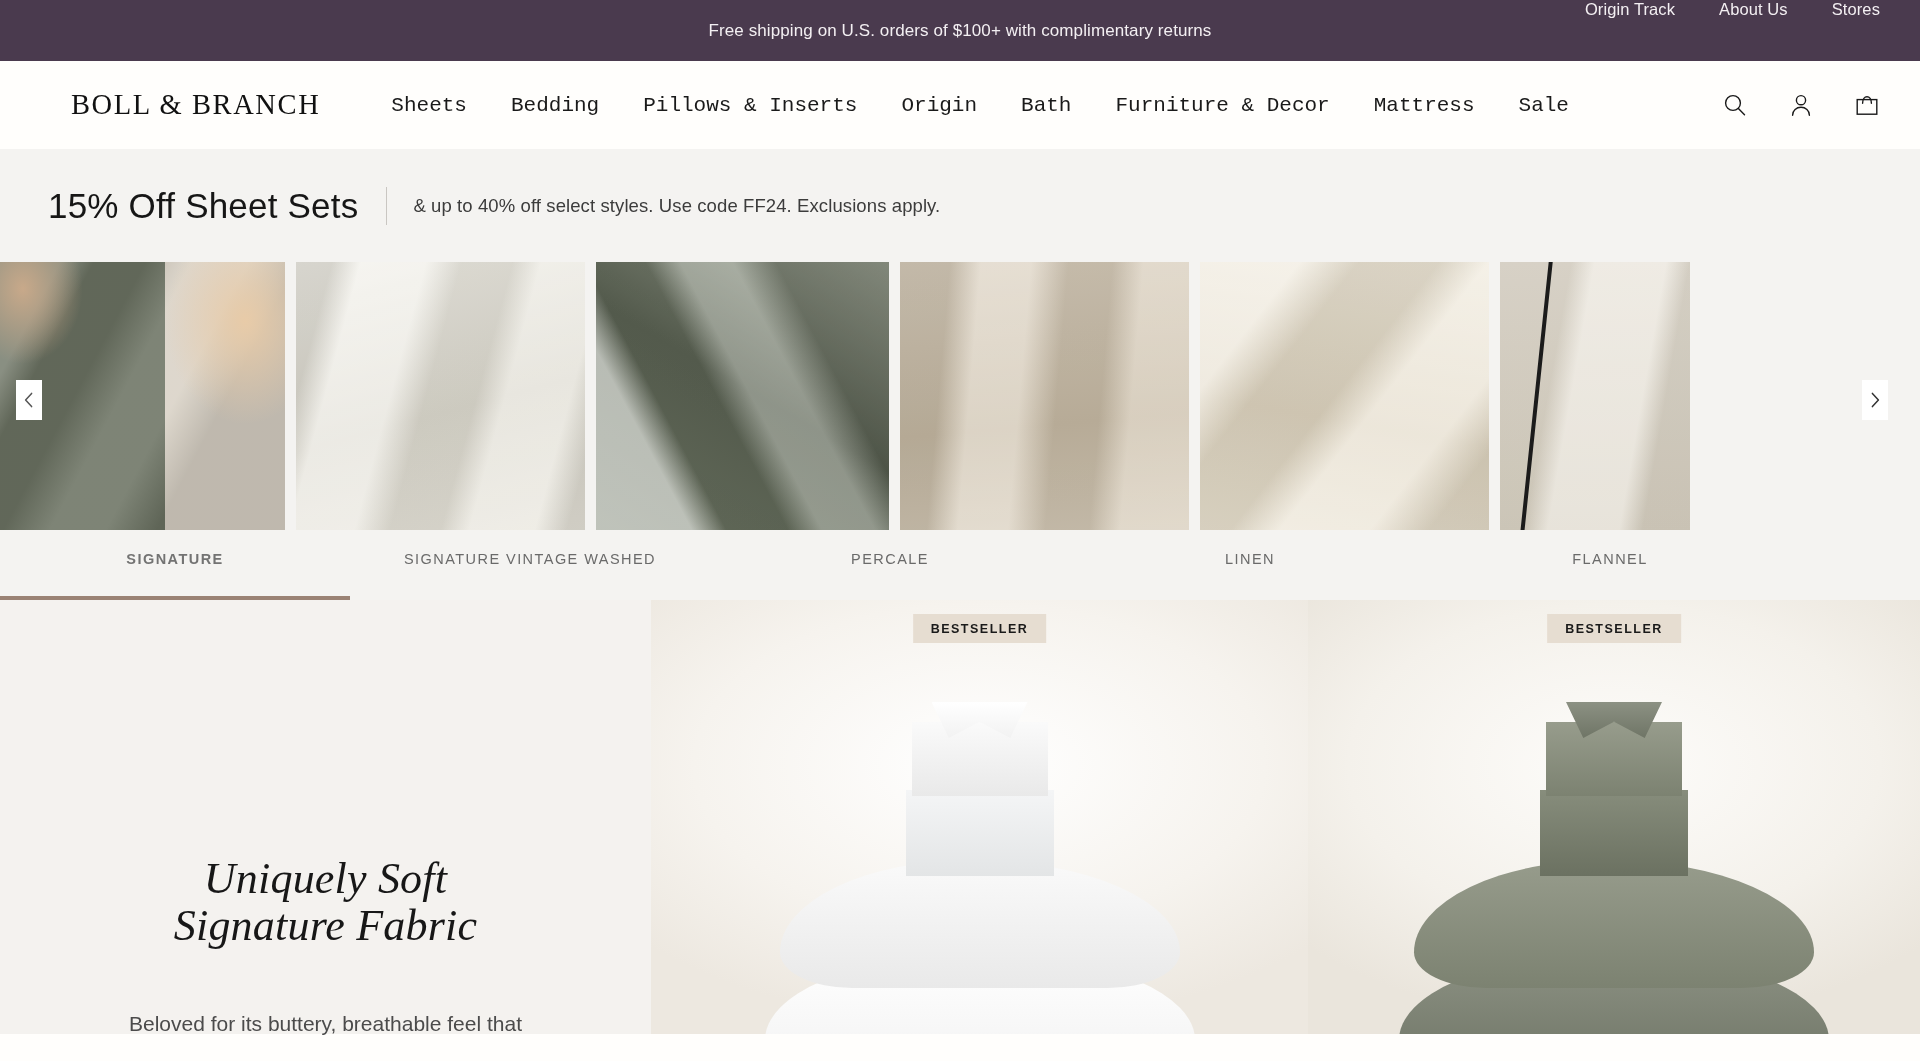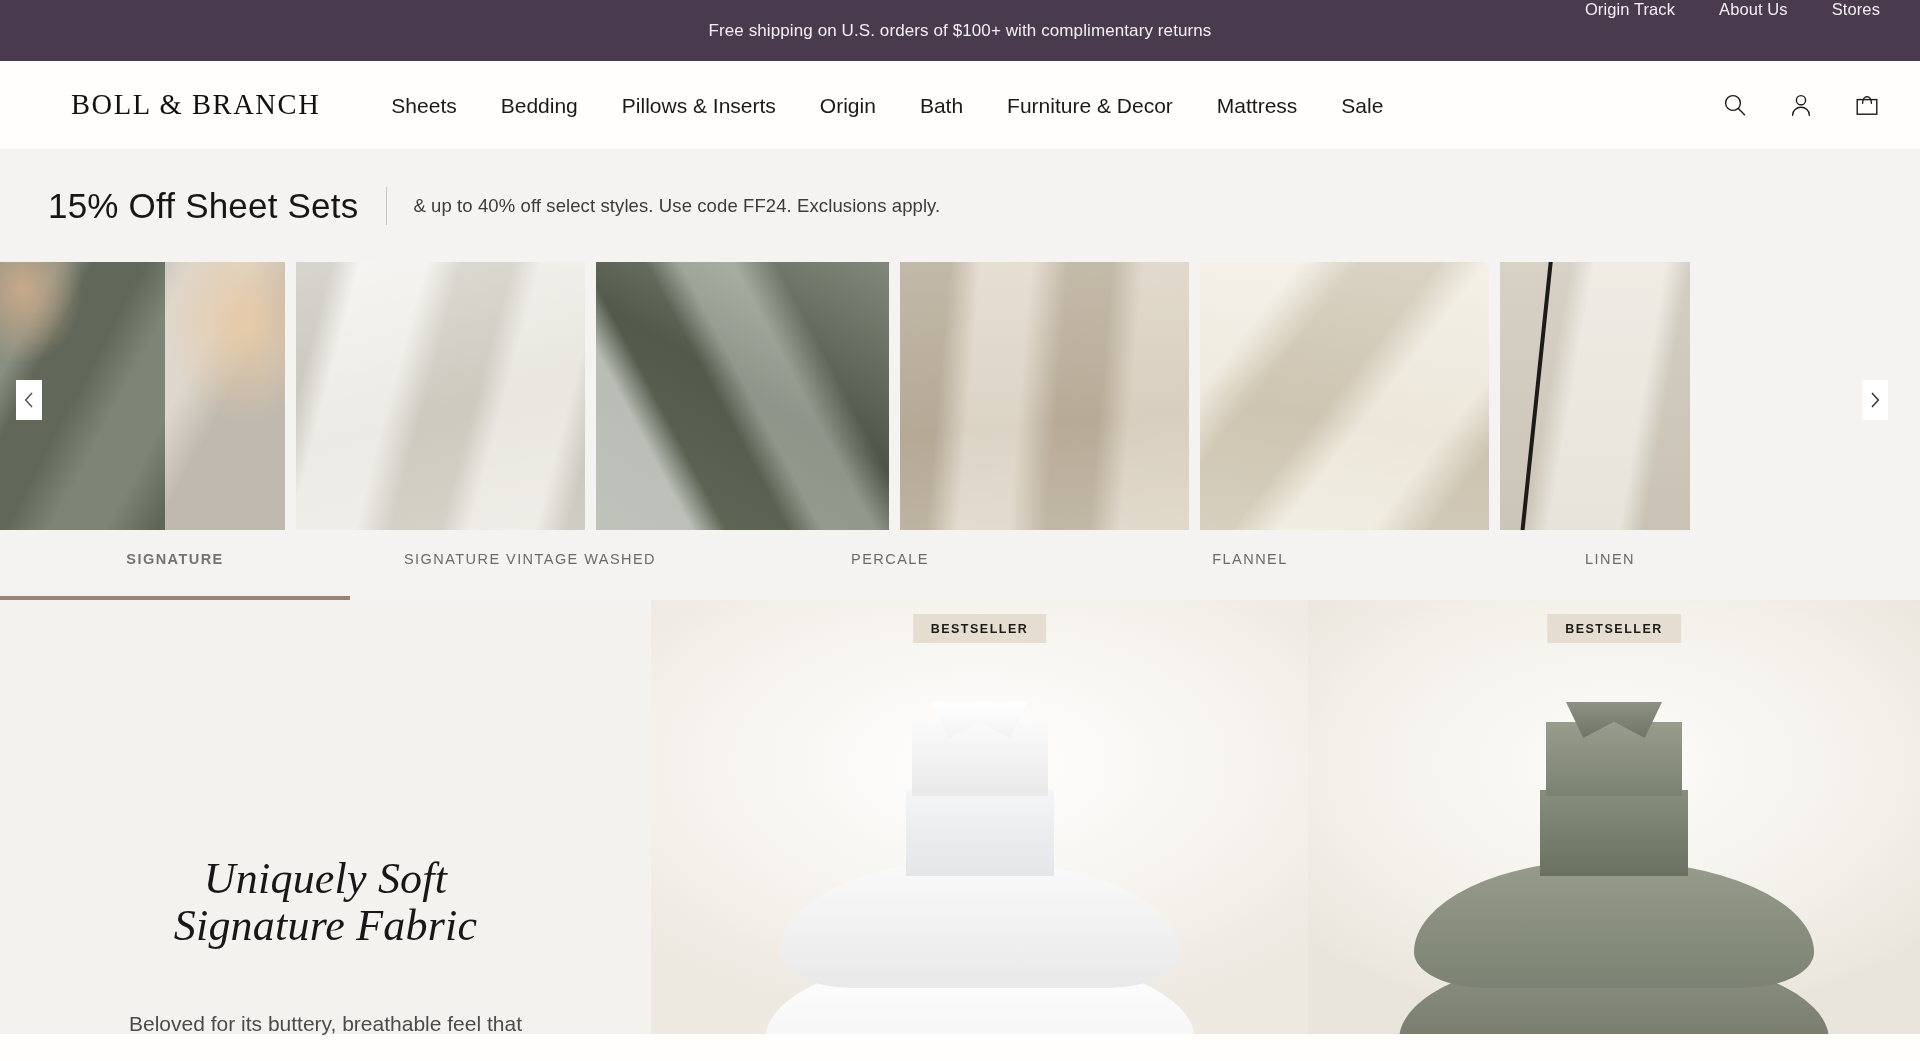--- a/index.html
+++ b/index.html
@@ -58,21 +58,21 @@
     line-height: 1;
     margin-left: 31px;
   }
   .nav {
     display: flex;
     align-items: center;
     gap: 0;
     margin-left: 49px;
   }
   .nav a {
-    font-family: Liberation Sans, sans-serif;
+    font-family: Liberation Mono, monospace;
     font-size: 21px;
     color: #1A1A1A;
     text-decoration: none;
     padding: 0 22px;
     white-space: nowrap;
     line-height: 1;
   }
   .header-icons {
     position: absolute;
     right: 40px; top: 0; height: 100%;
@@ -406,24 +406,24 @@
   <div class="tab active" style="width:350px">
     <span>SIGNATURE</span>
   </div>
   <div class="tab" style="width:360px">
     <span>SIGNATURE VINTAGE WASHED</span>
   </div>
   <div class="tab" style="width:360px">
     <span>PERCALE</span>
   </div>
   <div class="tab" style="width:360px">
+    <span>LINEN</span>
+  </div>
+  <div class="tab" style="width:360px">
     <span>FLANNEL</span>
-  </div>
-  <div class="tab" style="width:360px">
-    <span>LINEN</span>
   </div>
   <div class="tab-underline"></div>
 </div>
 
 <div class="feature">
 
   <div class="feature-copy">
     <div class="feature-title">
       <span>Uniquely Soft</span><br>
       <span>Signature Fabric</span>

